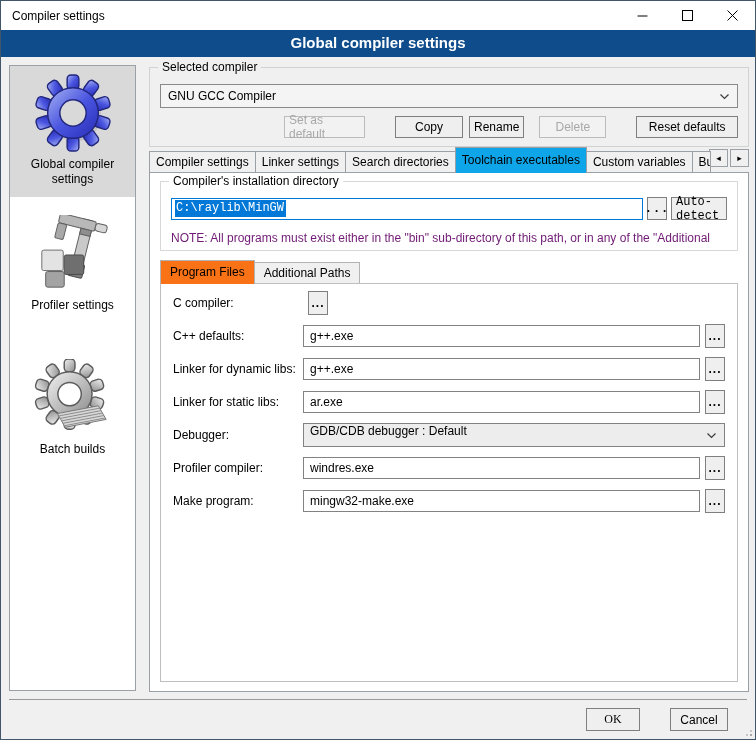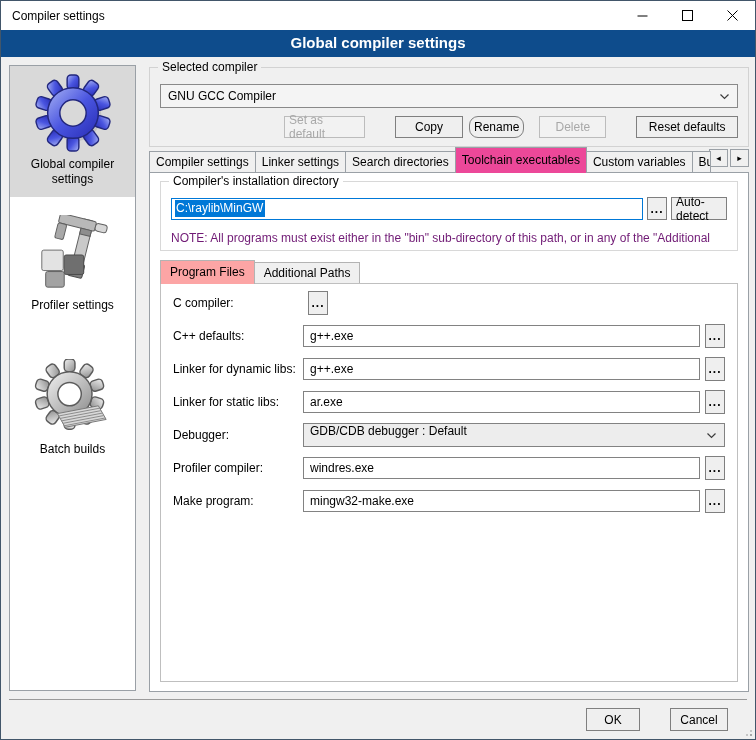--- a/index.html
+++ b/index.html
@@ -37,51 +37,51 @@
   .btnrow{display:flex;margin-top:8px;padding:0 10px;}
   .btn{height:22px;background:#efefef;border:1px solid #7f7f7f;display:inline-flex;align-items:center;justify-content:center;
        font-size:12px;padding:0 4px;cursor:default;}
   .btn.disabled{color:#a8a8a8;border-color:#bcbcbc;background:#f2f2f2;}
   
   .tabstrip{position:absolute;left:148px;top:146px;width:600px;height:26px;}
   .tabs-inner{position:absolute;left:0;bottom:0;width:562px;display:flex;align-items:flex-end;overflow:hidden;}
   .tab{height:22px;line-height:21px;padding:0 6px;background:#f0f0f0;border:1px solid #9aa0a6;border-bottom:none;
        margin-left:-1px;white-space:nowrap;z-index:1;cursor:default;}
   .tab:first-child{margin-left:0;}
-  .tab.active{height:27px;line-height:25px;background:#ec4899;z-index:3;margin-bottom:-1px;}
+  .tab.active{height:27px;line-height:25px;background:#0ea5e9;z-index:3;margin-bottom:-1px;}
   .tab.clip{width:36px;overflow:hidden;padding-right:0;}
   .tab-arrows{position:absolute;right:0;bottom:6px;display:flex;}
   .tab-arrow{width:19px;height:18px;background:#f0f0f0;border:1px solid #9aa0a6;display:flex;align-items:center;justify-content:center;
        font-size:9px;margin-left:2px;cursor:default;}
   
   .panel{position:absolute;left:148px;top:171px;width:600px;height:520px;background:#fff;border:1px solid #9aa0a6;z-index:2;}
   #grp-install{left:10px;top:8px;width:578px;height:70px;border-color:#d8d8d8;}
-  .install-row{display:flex;align-items:center;margin:15px 10px 11px;}
+  .install-row{display:flex;align-items:center;margin:15px 10px 11px;font-family:Liberation Mono, monospace;}
   .text-input{flex:1;height:22px;background:#fff;border:1px solid #0078d7;display:flex;align-items:center;padding-left:3px;overflow:hidden;}
   .text-input .sel{background:#0078d7;color:#fff;padding:1px 2px 2px 1px;white-space:nowrap;}
   .browse-sm{width:20px;height:23px;margin-left:4px;font-weight:bold;letter-spacing:1px;}
   .autodetect{width:56px;height:23px;margin-left:4px;}
   .note{margin:8px 10px 0;color:#701a75;white-space:nowrap;overflow:hidden;}
   
   .subtabs{position:absolute;left:10px;top:87px;display:flex;align-items:flex-end;z-index:3;}
   .subtab{height:21px;line-height:20px;padding:0 9px;background:#f0f0f0;border:1px solid #b3b3b3;border-bottom:none;
        margin-left:-1px;white-space:nowrap;cursor:default;}
   .subtab:first-child{margin-left:0;}
-  .subtab.active{height:24px;line-height:23px;background:#fca5a5;margin-bottom:-1px;z-index:4;}
+  .subtab.active{height:24px;line-height:23px;background:#f97316;margin-bottom:-1px;z-index:4;}
   .subpanel{position:absolute;left:10px;top:110px;width:578px;height:399px;background:#fff;border:1px solid #bfbfbf;padding:7px 12px 0;}
   .frow{display:flex;align-items:center;height:24px;margin-bottom:9px;}
   .f-label{width:130px;}
   .f-input{flex:1;height:22px;background:#fff;border:1px solid #828282;display:flex;align-items:center;padding-left:6px;overflow:hidden;}
   .f-select{flex:1;height:24px;background:#ededed;border:1px solid #828282;display:flex;align-items:flex-start;padding:0 24px 0 6px;position:relative;}
   .f-select .chev{position:absolute;right:8px;top:9px;}
   .f-browse{width:20px;height:24px;margin-left:5px;font-weight:bold;letter-spacing:1px;}
   
   .divider{position:absolute;left:8px;right:8px;top:698px;height:1px;background:#9a9a9a;}
   .footer-btn{position:absolute;top:707px;height:23px;}
-  #btn-ok{left:585px;width:54px;}
+  #btn-ok{left:585px;width:54px;font-family:Liberation Serif, serif;}
   #btn-cancel{left:669px;width:58px;}
   .grip{position:absolute;right:2px;bottom:2px;width:10px;height:10px;}
 </style>
 </head>
 <body>
 
 <div class="window">
 
   <div class="titlebar">
     <span class="title">Compiler settings</span>
@@ -205,21 +205,21 @@
     <span class="gb-label">Selected compiler</span>
     <div class="combo">
       <span>GNU GCC Compiler</span>
       <svg class="chev" width="9" height="6">
           <polyline points="0.5,0.5 4.5,4.5 8.5,0.5" fill="none" stroke="#3c3c3c" stroke-width="1.2"></polyline>
         </svg>
     </div>
     <div class="btnrow">
       <div class="btn disabled" style="margin-left:124px;width:86px;">Set as default</div>
       <div class="btn" style="margin-left:30px;width:72px;">Copy</div>
-      <div class="btn" style="margin-left:6px;width:58px;border-radius:9px;">Rename</div>
+      <div class="btn" style="margin-left:6px;width:58px;">Rename</div>
       <div class="btn disabled" style="margin-left:15px;width:71px;">Delete</div>
       <div class="btn" style="margin-left:30px;width:108px;">Reset defaults</div>
     </div>
   </div>
 
   <div class="tabstrip">
     <div class="tabs-inner">
       <div class="tab">Compiler settings</div>
       <div class="tab">Linker settings</div>
       <div class="tab">Search directories</div>

